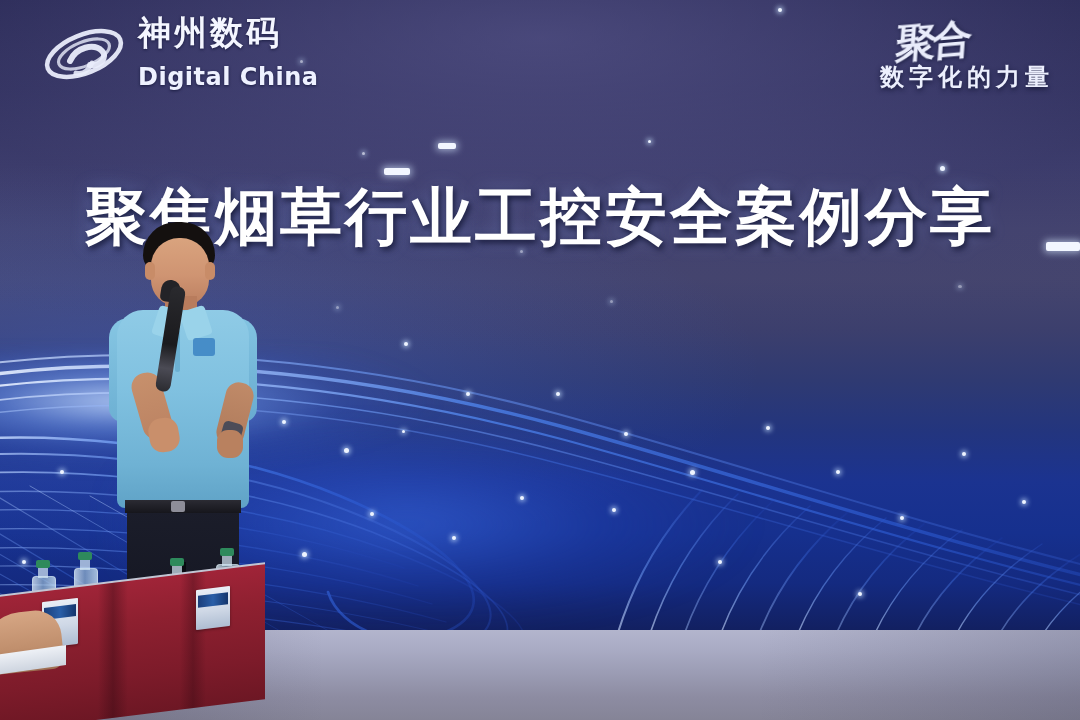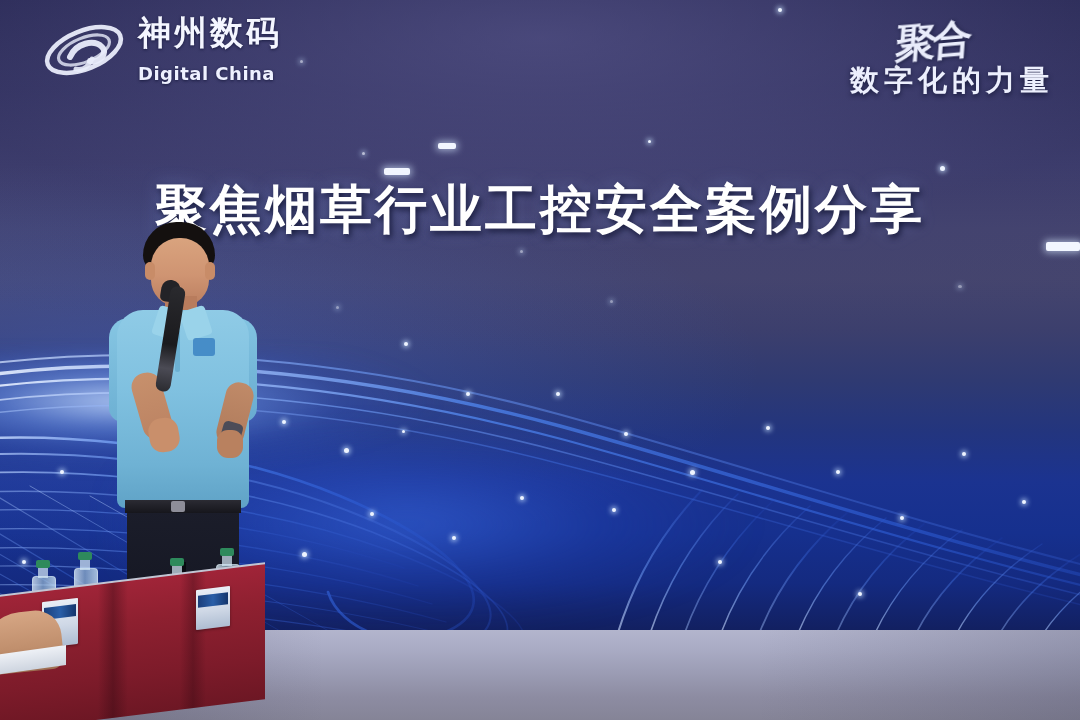--- a/index.html
+++ b/index.html
@@ -110,21 +110,21 @@
   .logo-mark svg { display:block; }
   .logo-text-cn {
     font-size: 33px;
     font-weight: bold;
     color: #f4f6ff;
     letter-spacing: 3px;
     line-height: 1.05;
     text-shadow: 0 1px 3px rgba(12,14,45,0.7);
   }
   .logo-text-en {
-    font-size: 18px;
+    font-size: 24px;
     font-weight: bold;
     color: #eef1ff;
     letter-spacing: 0.5px;
     line-height: 1.2;
     margin-top: 12px;
     text-shadow: 0 1px 3px rgba(12,14,45,0.7);
   }
 
   
   .logo-right {
@@ -139,35 +139,35 @@
     font-weight: bold;
     color: #e9ecfb;
     letter-spacing: -4px;
     transform: skewX(-9deg) rotate(-5deg);
     display: inline-block;
     margin-right: 86px;
     text-shadow: 1px 1px 4px rgba(20,22,55,0.85);
     filter: blur(0.25px);
   }
   .slogan {
-    font-size: 29px;
+    font-size: 24px;
     font-weight: bold;
     color: #eceffd;
     letter-spacing: 5px;
     margin-top: -8px;
     text-shadow: 0 2px 5px rgba(18,20,50,0.85);
   }
 
   
   .slide-title {
     position: absolute;
     left: 0; right: 0;
     top: 175px;
     text-align: center;
-    font-size: 52px;
+    font-size: 62px;
     font-weight: bold;
     color: #ffffff;
     letter-spacing: 3px;
     text-shadow: 2px 3px 6px rgba(12,14,42,0.85), 0 0 18px rgba(150,175,255,0.3);
   }
   .slide-date {
     position: absolute;
     left: 0; right: 0;
     top: 348px;
     text-align: center;

